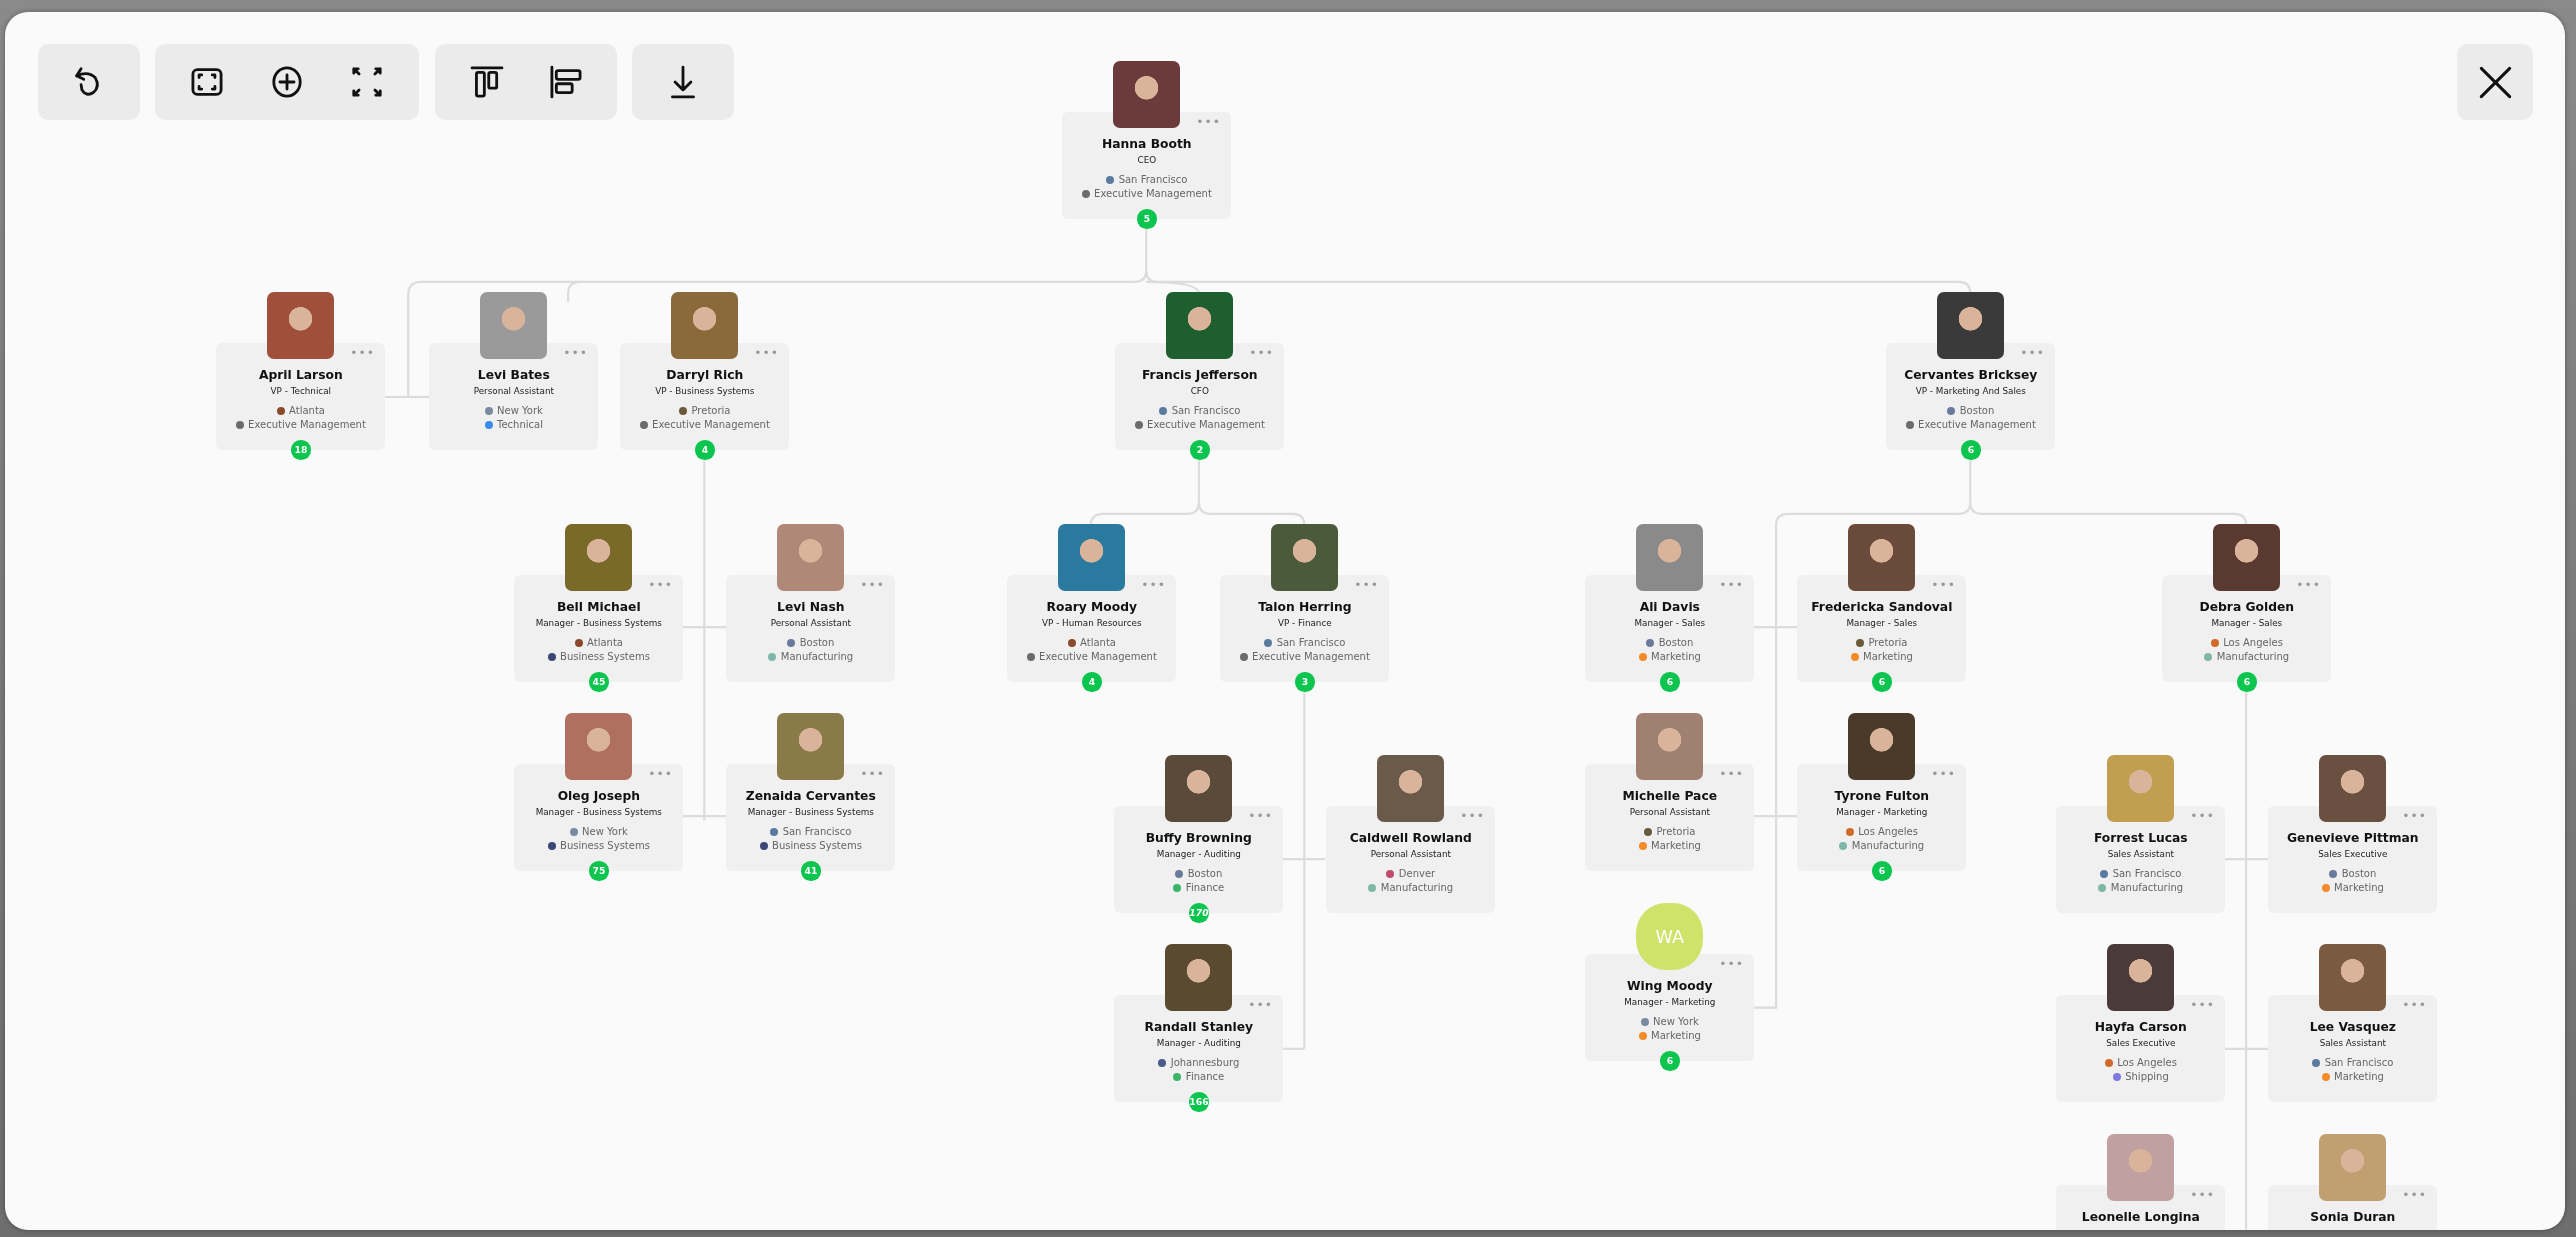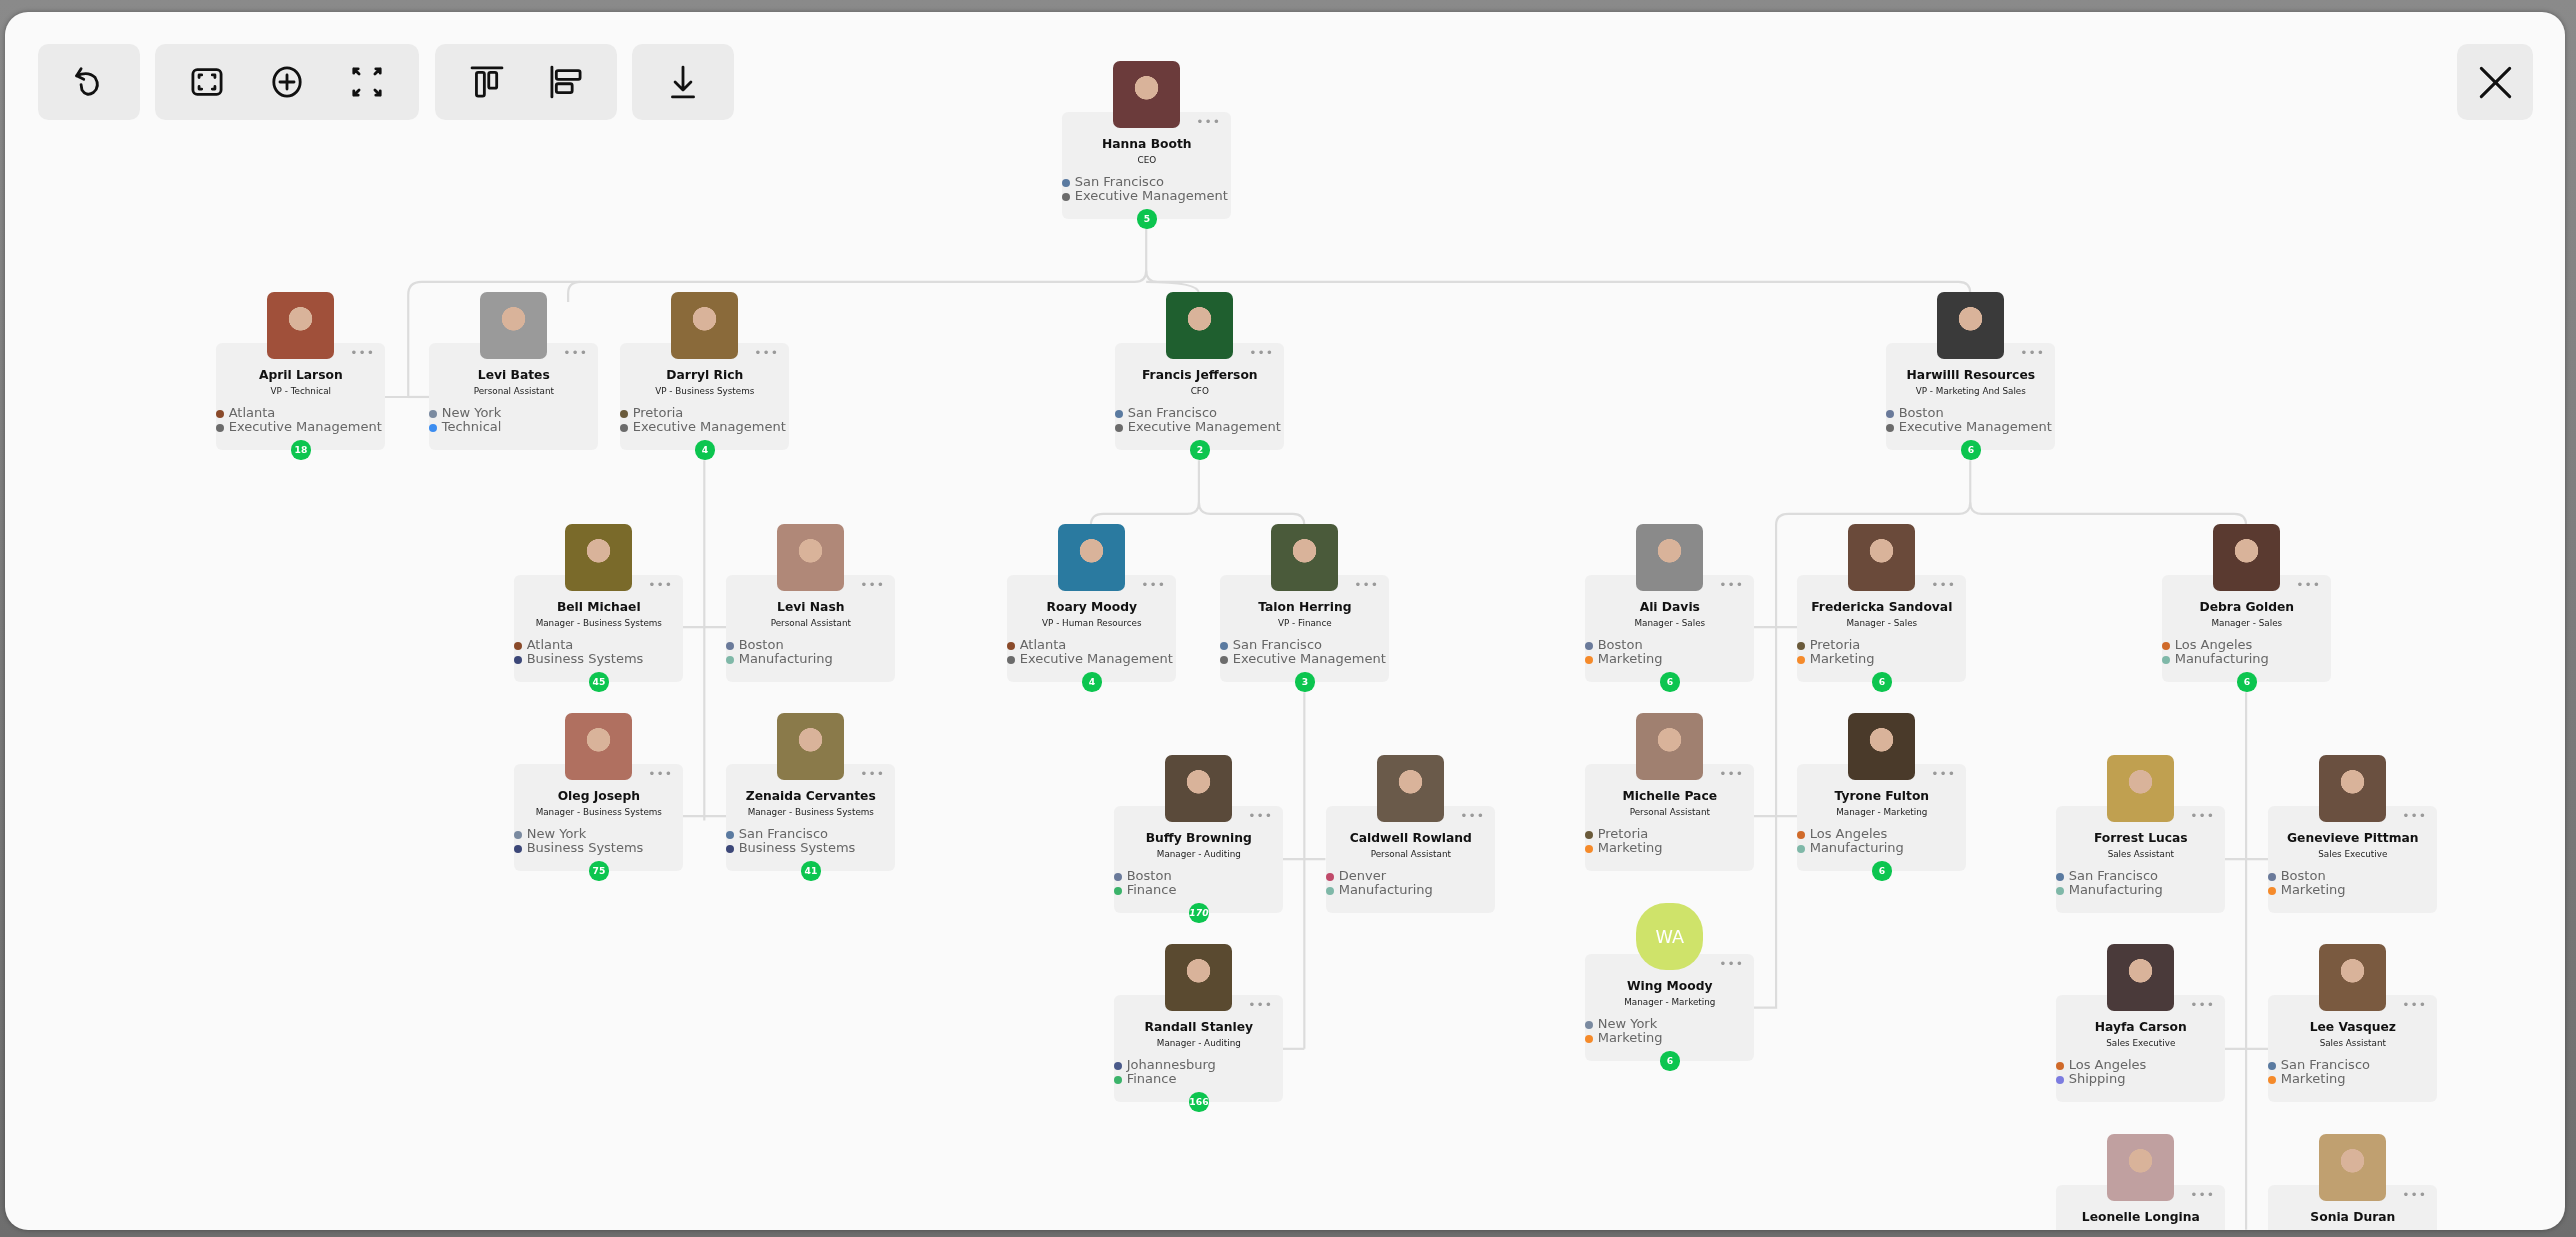--- a/index.html
+++ b/index.html
@@ -46,21 +46,21 @@
   }
   .node .name {
     position: absolute; left: 0; right: 0; top: 24.6px; text-align: center;
     font-size: 12.3px; font-weight: bold; color: #111; white-space: nowrap;
   }
   .node .title {
     position: absolute; left: 0; right: 0; top: 43px; text-align: center;
     font-size: 8.8px; color: #222; white-space: nowrap;
   }
   .node .loc, .node .dept {
-    position: absolute; left: 0; right: 0; font-size: 13px; color: #666; white-space: nowrap;
+    position: absolute; left: 0; right: 0; text-align: center; font-size: 10px; color: #666; white-space: nowrap;
   }
   .node .loc { top: 62px; }
   .node .dept { top: 76px; }
   .dot { display: inline-block; width: 8px; height: 8px; border-radius: 50%; vertical-align: -0.9px; margin-right: 4.4px; }
   .badge {
     position: absolute; left: 75px; top: 148px; width: 19.3px; height: 19.3px; border-radius: 50%;
     background: #0cc54f; color: #fff; font-size: 9.2px; font-weight: bold; text-align: center; line-height: 19.3px;
     z-index: 3; cursor: pointer;
   }
 </style>
@@ -207,21 +207,21 @@
       <div class="title">CFO</div>
       <div class="loc"><span class="dot loc-dot" style="background: rgb(90, 122, 160);"></span><span class="txt">San Francisco</span></div>
       <div class="dept"><span class="dot dept-dot" style="background: rgb(107, 107, 107);"></span><span class="txt">Executive Management</span></div>
     </div>
     <div class="badge" style="background: rgb(12, 197, 79);">2</div>
   </div>
       <div class="node" style="left: 1881px; top: 280px;">
     <div class="photo" style="background: radial-gradient(circle at 50% 40%, rgb(217, 179, 154) 0px, rgb(217, 179, 154) 22%, rgb(58, 58, 58) 23%, rgb(58, 58, 58) 100%);"></div>
     <div class="card">
       <div class="more">•••</div>
-      <div class="name">Harwilll Resources</div>
+      <div class="name">Cervantes Bricksey</div>
       <div class="title">VP - Marketing And Sales</div>
       <div class="loc"><span class="dot loc-dot" style="background: rgb(106, 122, 154);"></span><span class="txt">Boston</span></div>
       <div class="dept"><span class="dot dept-dot" style="background: rgb(107, 107, 107);"></span><span class="txt">Executive Management</span></div>
     </div>
     <div class="badge" style="background: rgb(12, 197, 79);">6</div>
   </div>
       <div class="node" style="left: 509px; top: 512px;">
     <div class="photo" style="background: radial-gradient(circle at 50% 40%, rgb(217, 179, 154) 0px, rgb(217, 179, 154) 22%, rgb(122, 106, 42) 23%, rgb(122, 106, 42) 100%);"></div>
     <div class="card">
       <div class="more">•••</div>

